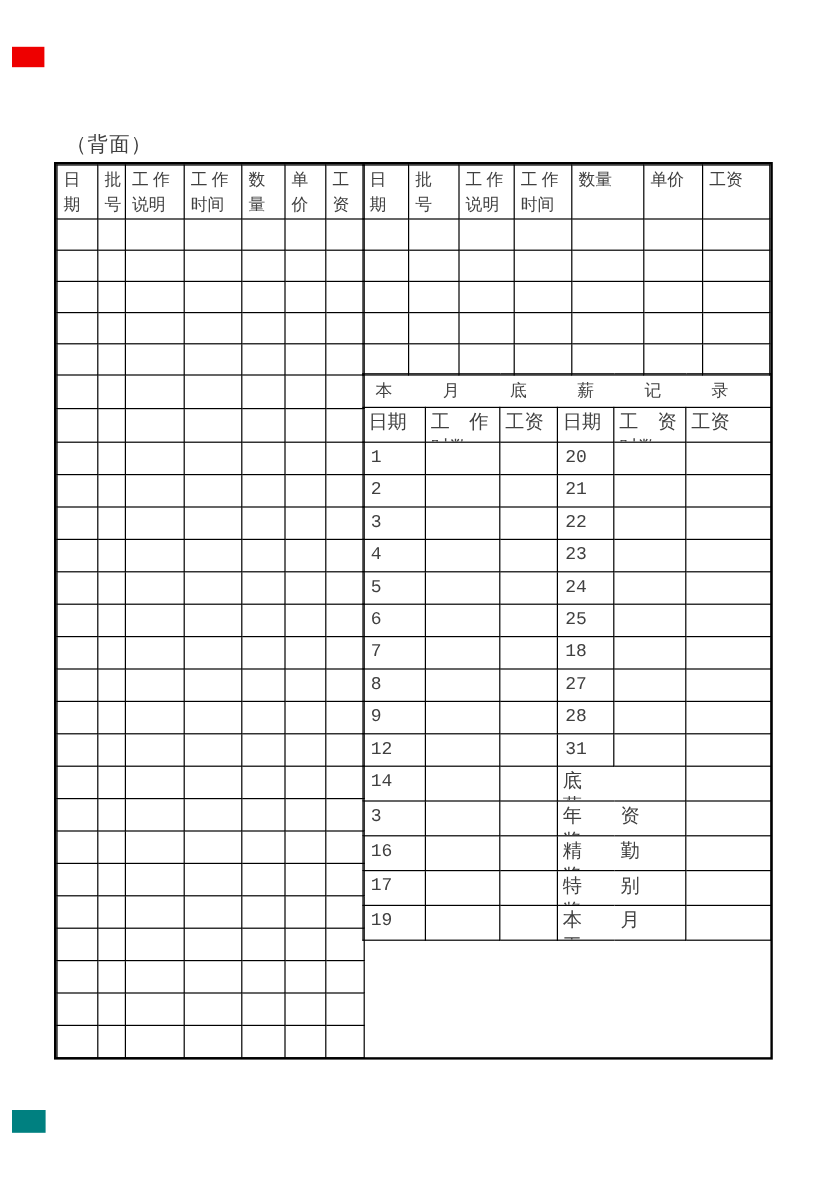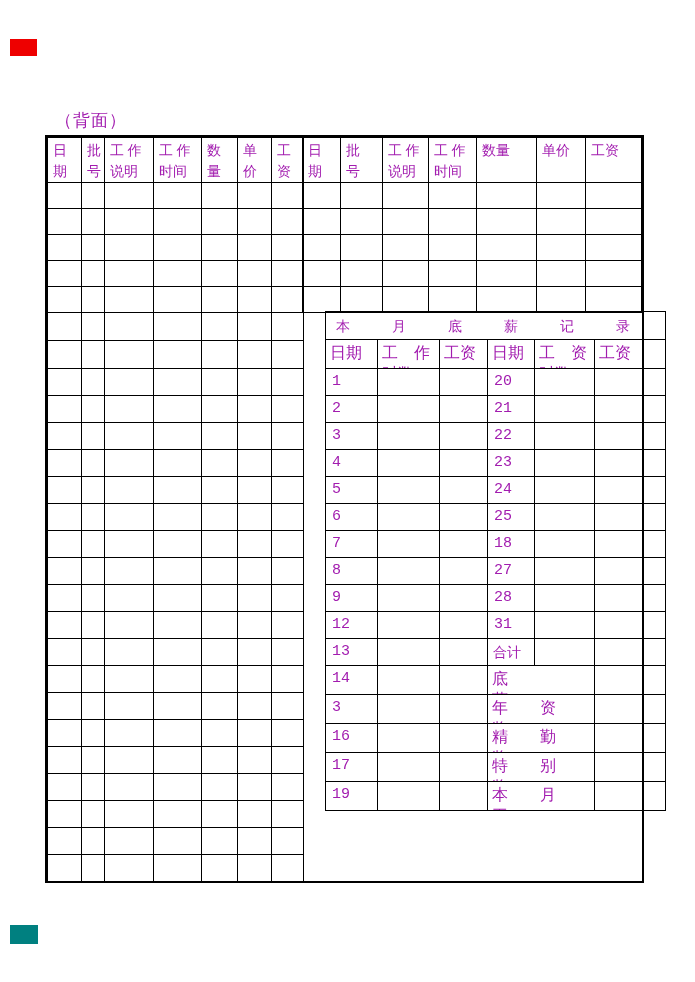--- a/index.html
+++ b/index.html
@@ -1,27 +1,27 @@
 <!DOCTYPE html>
 <html><head>
 <meta charset="utf-8">
 <style>
   html,body{margin:0;padding:0;background:#fff;}
   .page{position:relative;width:695px;height:982px;background:#fff;overflow:hidden;
-        font-family:"Liberation Serif","DejaVu Serif",serif;color:#a21caf;}
+        font-family:"Liberation Serif","DejaVu Serif",serif;color:#404040;}
   .marker{position:absolute;}
   .marker-top{left:10px;top:39px;width:27px;height:17px;}
   .marker-bottom{left:10px;top:925px;width:28px;height:19px;}
   .side-label{position:absolute;left:55px;top:109px;font-size:17px;letter-spacing:1px;}
   .sheet{position:absolute;left:45px;top:135px;width:595px;height:744px;border:2px solid #000;background:#fff;}
   table{border-collapse:collapse;table-layout:fixed;position:absolute;border-spacing:0;}
   td{border:1px solid #000;padding:0;vertical-align:top;overflow:hidden;}
   .lt{left:0;top:0;width:256px;}
   .rt{left:255px;top:0;width:340px;}
-  .rb{left:255px;top:174px;width:340px;margin-left:23px;}
+  .rb{left:255px;top:174px;width:340px;}
   tr.h45{height:45px;} tr.h26{height:26px;} tr.h28{height:28px;} tr.h27{height:27px;}
   .hc{padding:2px 0 0 5px;line-height:21px;white-space:pre-line;font-size:14px;}
   .tl{padding:4px 0 0 10px;line-height:22px;white-space:pre;font-size:14px;}
   .clip2{height:26px;overflow:hidden;line-height:21px;white-space:pre-line;
          padding:2px 0 0 4px;font-size:16px;}
   .num{padding:3px 0 0 6px;line-height:20px;font-family:"Liberation Mono","DejaVu Sans Mono",monospace;font-size:15px;}
   .cmp{padding:3px 0 0 5px;line-height:21px;font-size:14px;}
 </style>
 </head>
 <body>
@@ -551,32 +551,20 @@
             <td></td>
             <td></td>
             <td>
               <div class="num">31</div>
             </td>
             <td></td>
             <td></td>
           </tr>
       <tr class="h27">
             <td>
-              <div class="num">13</div>
-            </td>
-            <td></td>
-            <td></td>
-            <td>
-              <div class="cmp">合计</div>
-            </td>
-            <td></td>
-            <td></td>
-          </tr>
-      <tr class="h27">
-            <td>
               <div class="num">14</div>
             </td>
             <td></td>
             <td></td>
             <td colspan="2">
               <div class="clip2">底
 薪</div>
             </td>
             <td></td>
           </tr>

